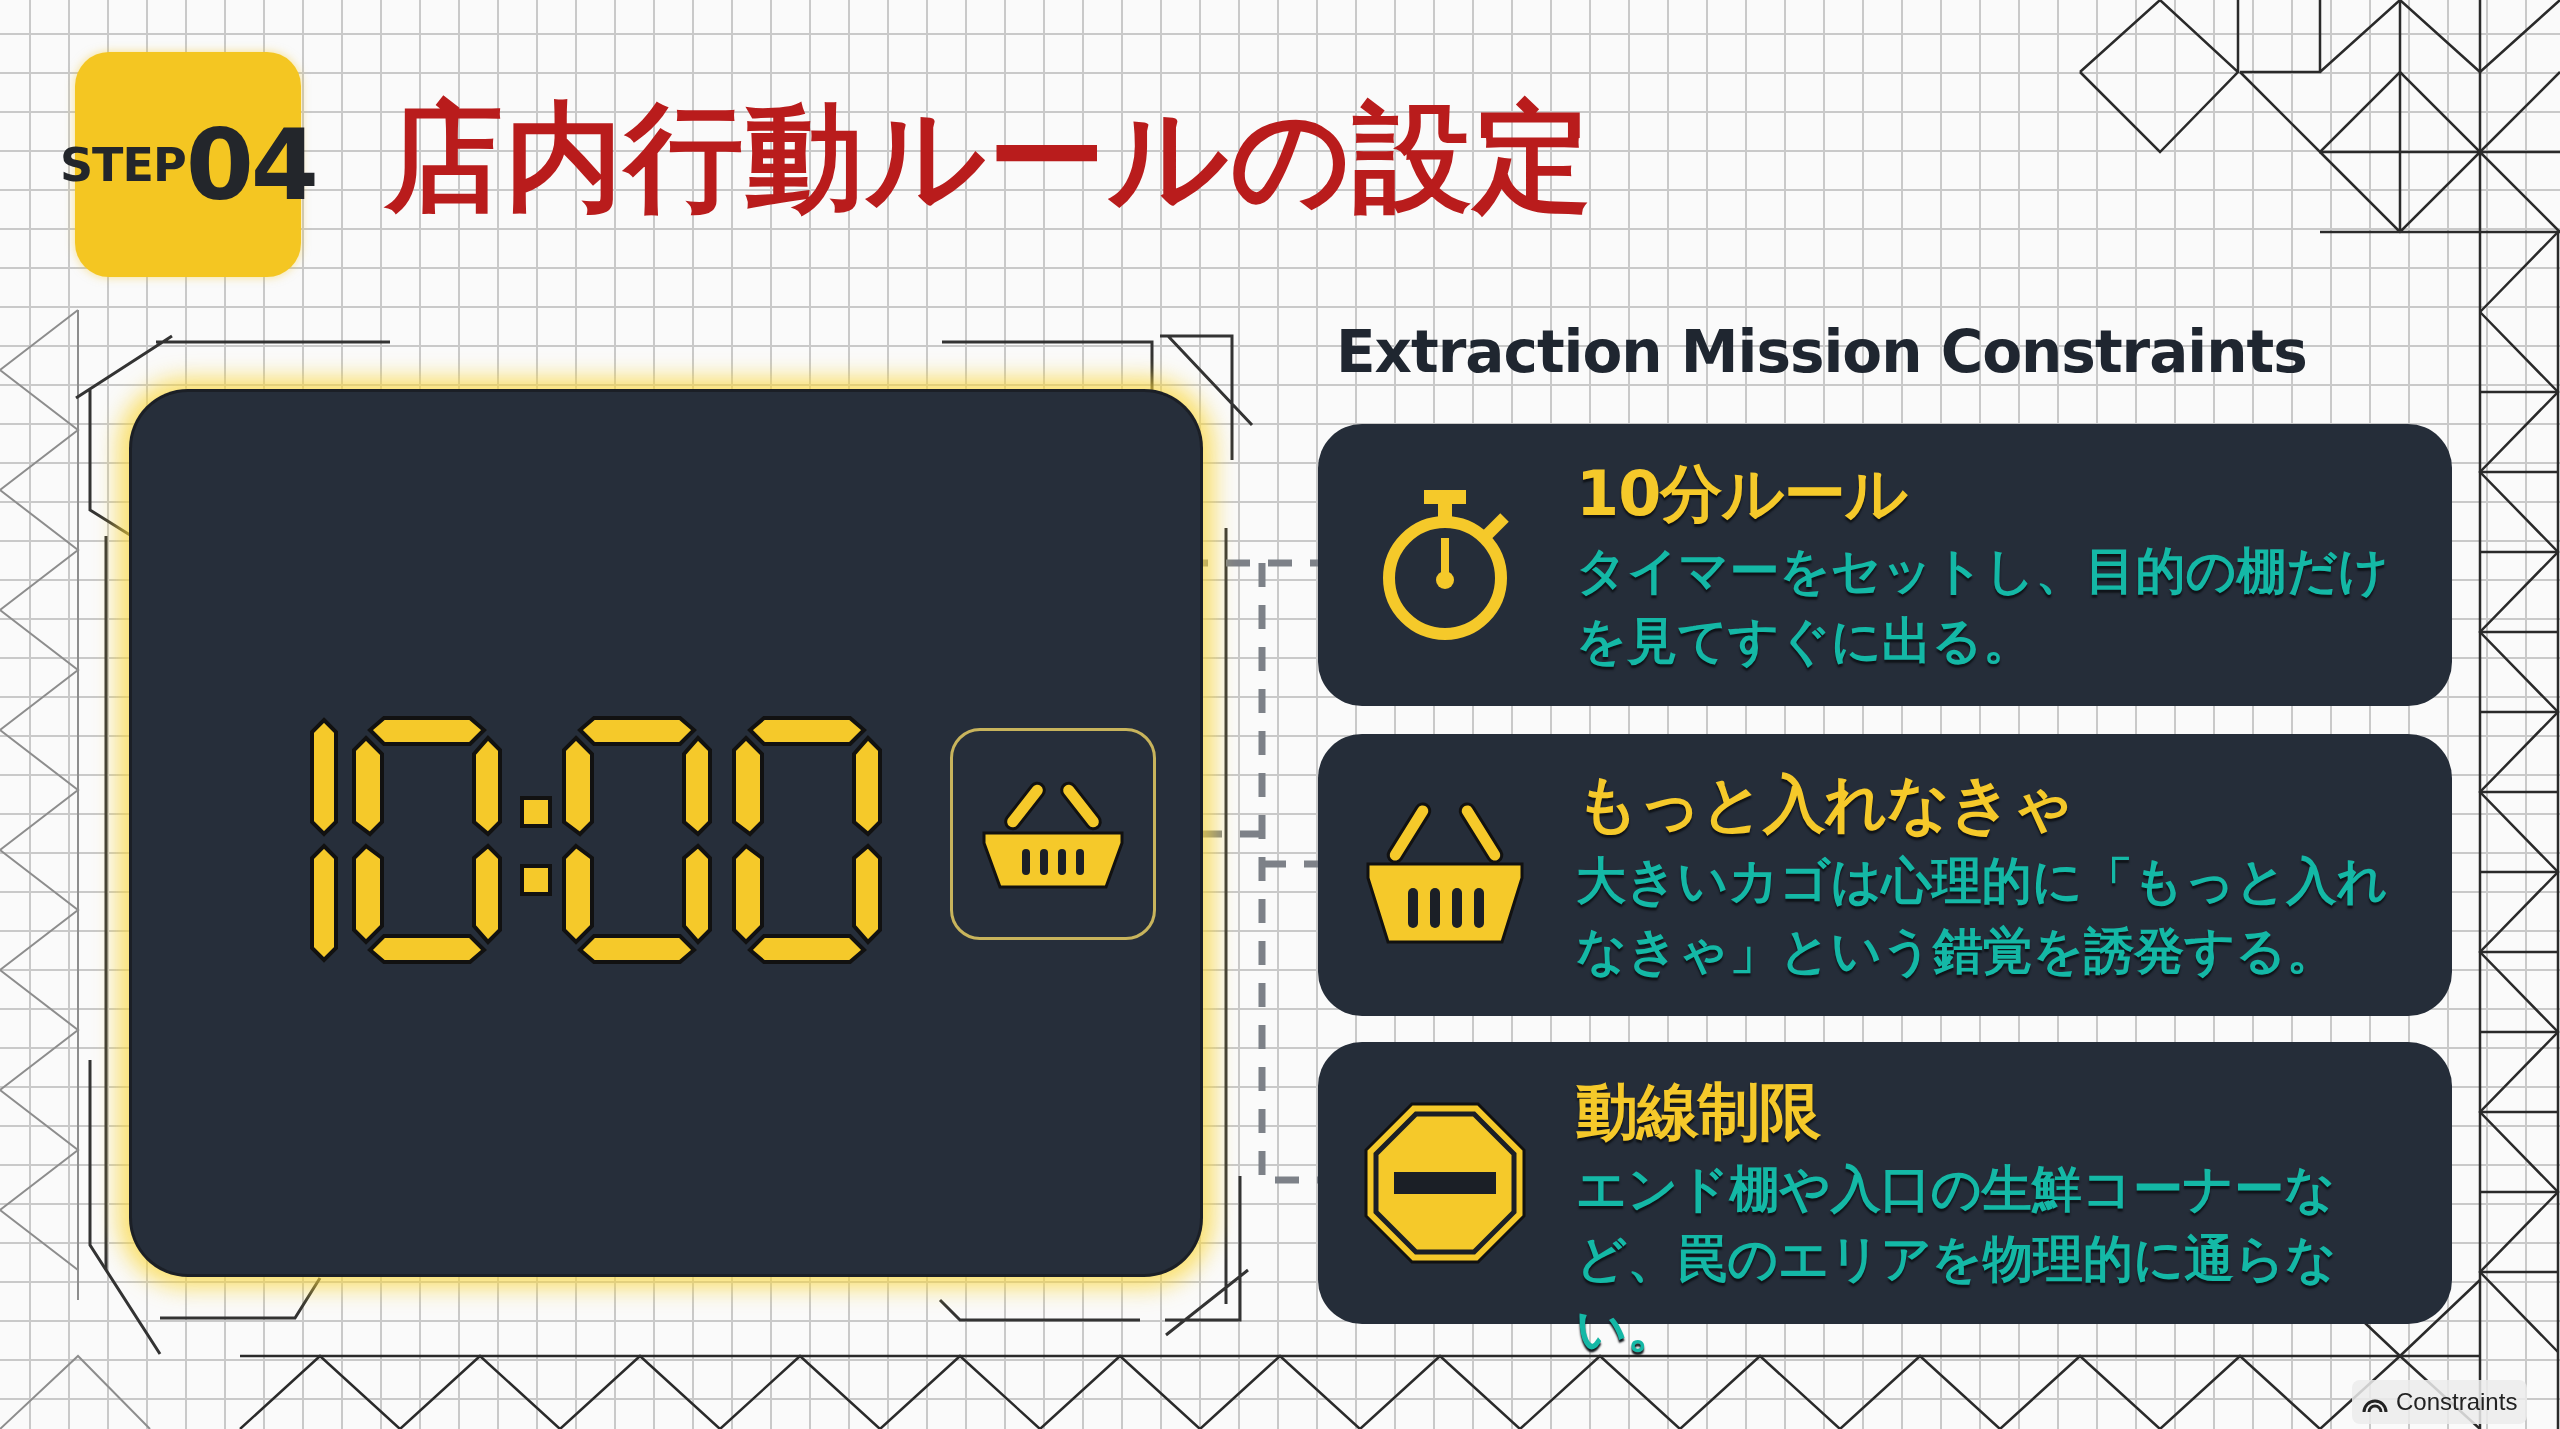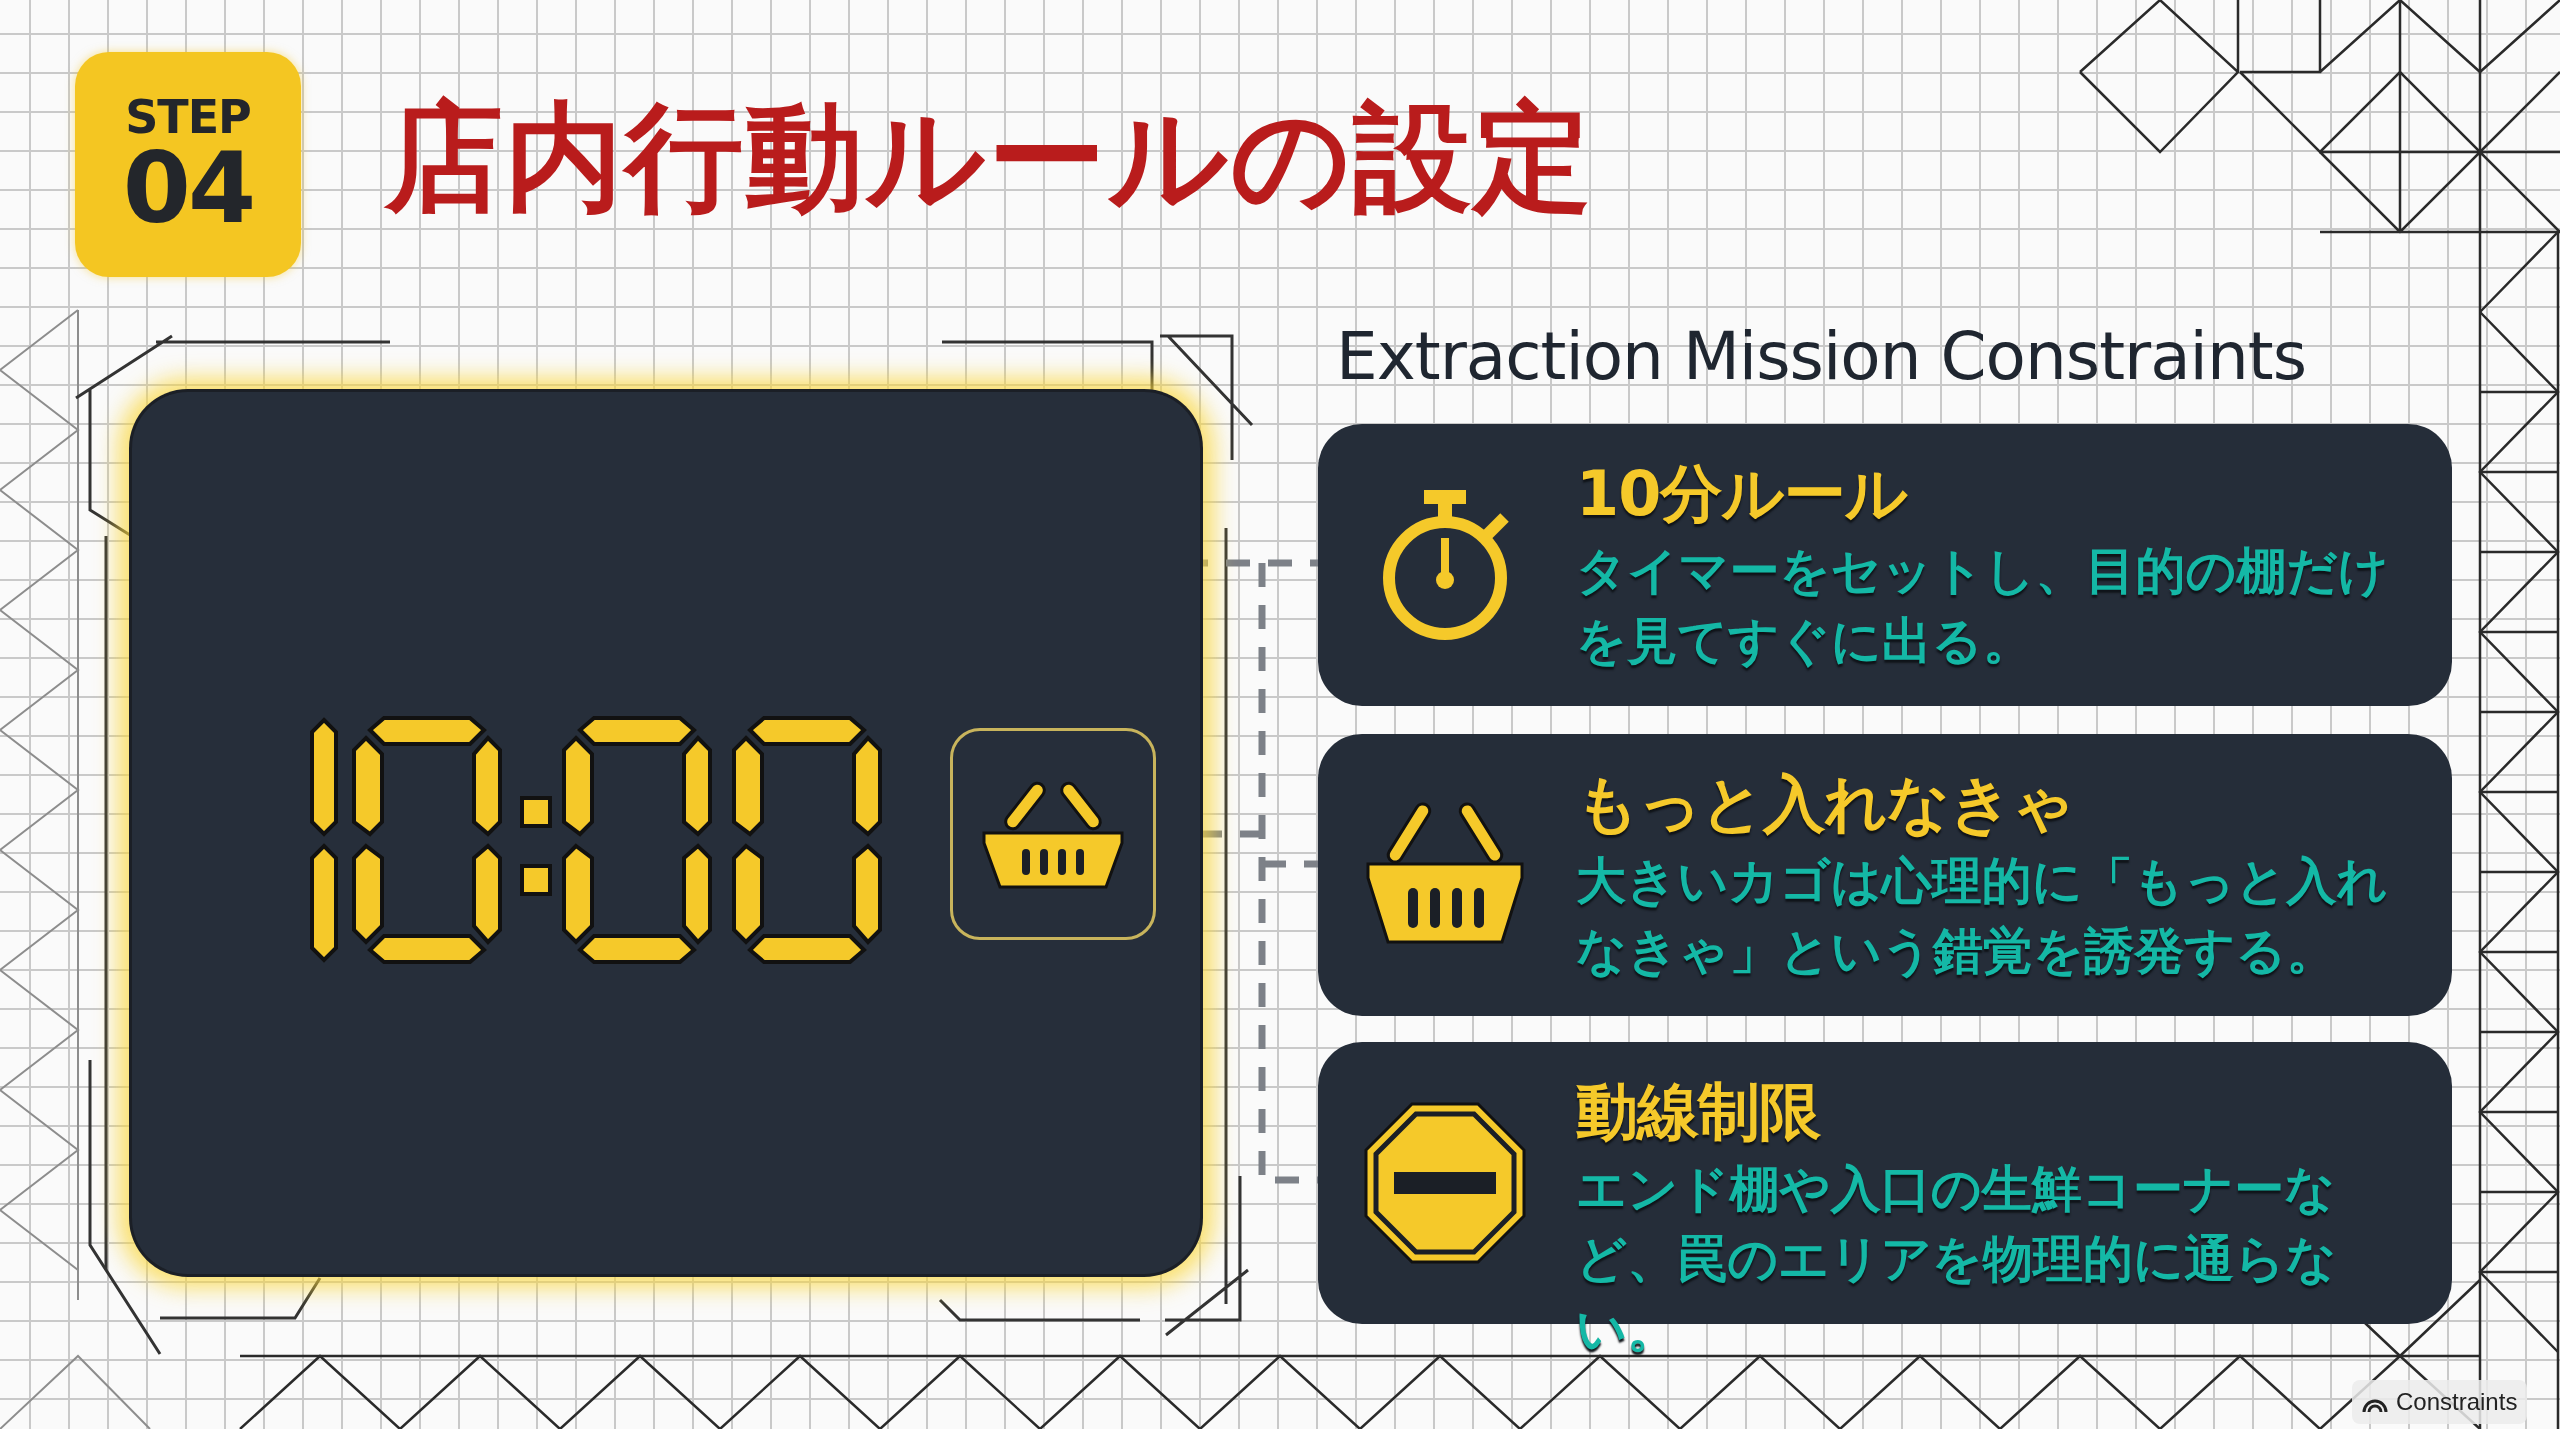--- a/index.html
+++ b/index.html
@@ -14,32 +14,32 @@
       linear-gradient(to right, #c9c9c9 2px, transparent 2px),
       linear-gradient(to bottom, #c9c9c9 2px, transparent 2px);
     background-size:39px 39px;
     background-position:-10px -6px;
   }
   svg.deco { position:absolute; left:0; top:0; }
   .step-badge {
     position:absolute; left:75px; top:52px; width:226px; height:225px;
     background:#f4c622; border-radius:34px;
     box-shadow:0 0 10px rgba(244,198,34,0.5);
-    display:flex; flex-direction:column; align-items:center; justify-content:center;
+    display:flex; flex-direction:row; align-items:center; justify-content:center;
     color:#23262b;
   }
   .step-badge .lbl { font-weight:bold; font-size:46px; line-height:46px; letter-spacing:-1px; }
   .step-badge .num { font-weight:bold; font-size:98px; line-height:96px; letter-spacing:-3px; }
   .page-title {
     position:absolute; left:385px; top:92px;
     font-size:118px; font-weight:bold; color:#b91c1c; letter-spacing:2px; line-height:130px;
   }
   .subtitle {
     position:absolute; left:1336px; top:318px;
-    font-size:66px; font-weight:normal; color:#1f2630; letter-spacing:-1px;
+    font-size:58px; font-weight:bold; color:#1f2630; letter-spacing:-1px;
   }
   .timer-panel {
     position:absolute; left:132px; top:392px; width:1068px; height:882px;
     background:#262e3a; border-radius:56px;
     box-shadow:0 0 0 3px #1b1f26, 0 0 22px 14px rgba(250,215,60,0.75);
   }
   .basket-frame {
     position:absolute; left:950px; top:728px; width:206px; height:212px;
     border:3px solid #c8b45c; border-radius:30px; box-sizing:border-box;
     display:flex; align-items:center; justify-content:center;

